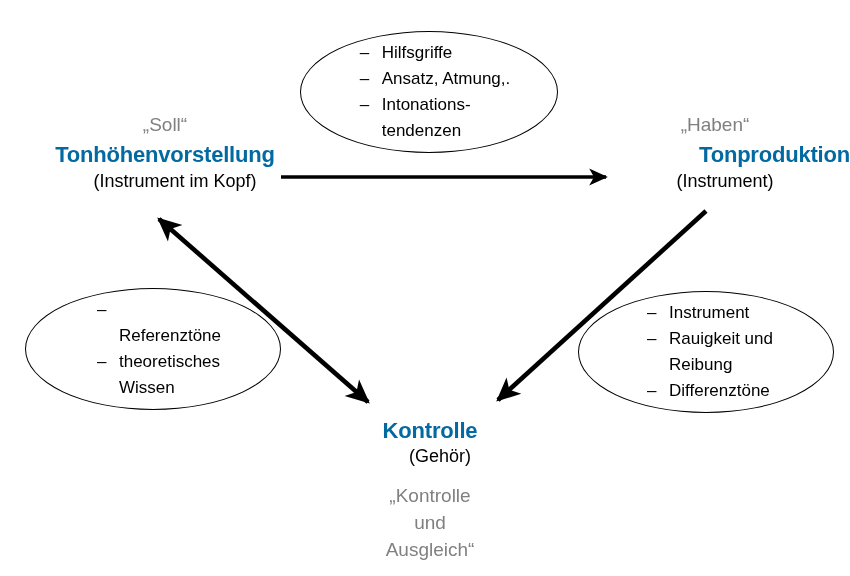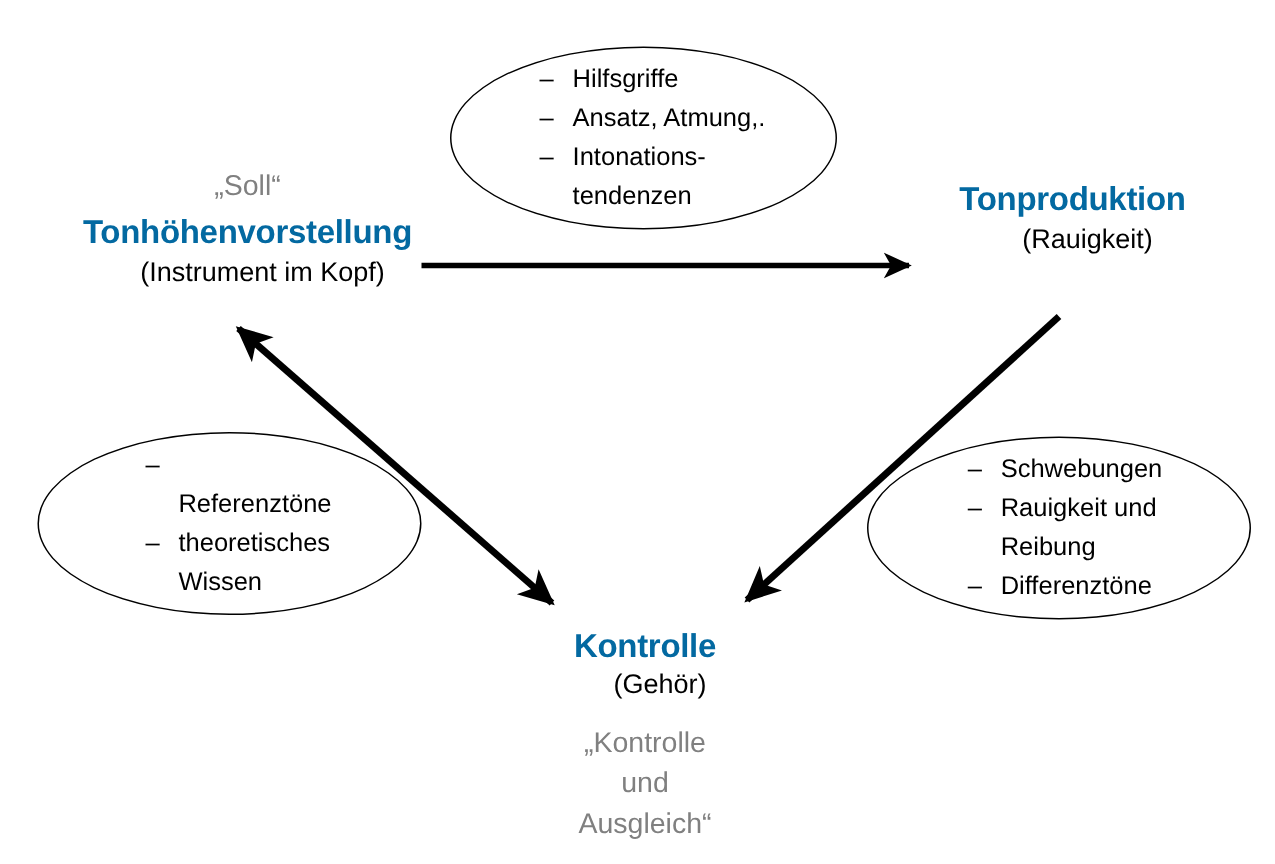--- a/index.html
+++ b/index.html
@@ -61,21 +61,21 @@
     line-height: 1.42;
     margin-top: 16px;
   }
   .node-caption div { white-space: nowrap; }
 
   #node-soll      { left: 0px;   top: 114px; width: 330px; }
   #node-haben     { left: 580px; top: 114px; width: 270px; }
   #node-kontrolle { left: 310px; top: 418px; width: 240px; }
 
   #node-soll .node-title      { margin-top: 6px; }
-  #node-haben .node-title     { margin-top: 6px; }
+  #node-haben .node-title     { margin-top: 6px; text-align: right; }
   #node-soll .node-sub        { margin-top: 3px; }
   #node-haben .node-sub       { margin-top: 3px; }
   #node-kontrolle .node-sub   { margin-top: 2px; }
 
   
   .bubble {
     position: absolute;
     border: 1.6px solid #000000;
     border-radius: 50%;
     background: transparent;
@@ -164,43 +164,44 @@
         <span class="bullet-text">theoretisches</span>
       </div>
       <div class="bullet-cont">Wissen</div>
     </div>
   </div>
 
   <div class="bubble" id="bubble-right">
     <div class="bubble-inner">
       <div class="bullet-row">
         <span class="bullet-dash">–</span>
-        <span class="bullet-text">Schwebungen</span>
+        <span class="bullet-text">Instrument</span>
       </div>
       <div class="bullet-row">
         <span class="bullet-dash">–</span>
         <span class="bullet-text">Rauigkeit und</span>
       </div>
       <div class="bullet-cont">Reibung</div>
       <div class="bullet-row">
         <span class="bullet-dash">–</span>
         <span class="bullet-text">Differenztöne</span>
       </div>
     </div>
   </div>
 
   <div class="node" id="node-soll">
     <div class="node-quote">„Soll“</div>
     <div class="node-title">Tonhöhenvorstellung</div>
     <div class="node-sub">(Instrument im Kopf)</div>
   </div>
 
   <div class="node" id="node-haben">
+    <div class="node-quote">„Haben“</div>
     <div class="node-title">Tonproduktion</div>
-    <div class="node-sub">(Rauigkeit)</div>
+    <div class="node-sub">(Instrument)</div>
   </div>
 
   <div class="node" id="node-kontrolle">
     <div class="node-title">Kontrolle</div>
     <div class="node-sub">(Gehör)</div>
     <div class="node-caption">
       <div>„Kontrolle</div>
       <div>und</div>
       <div>Ausgleich“</div>
     </div>

